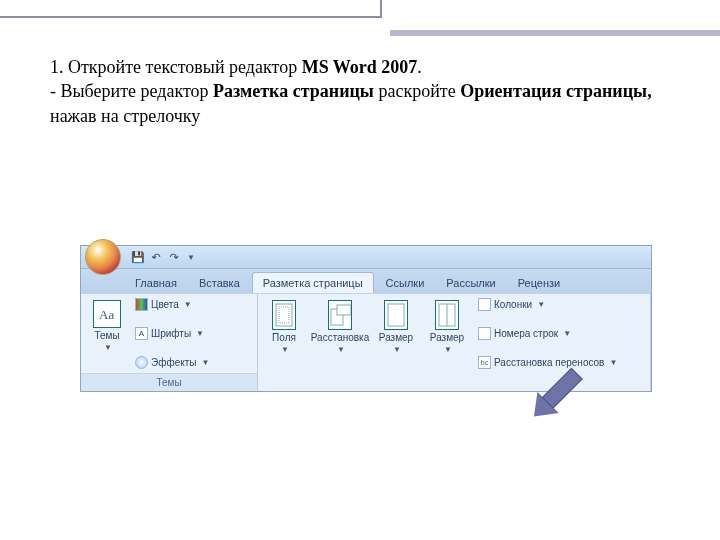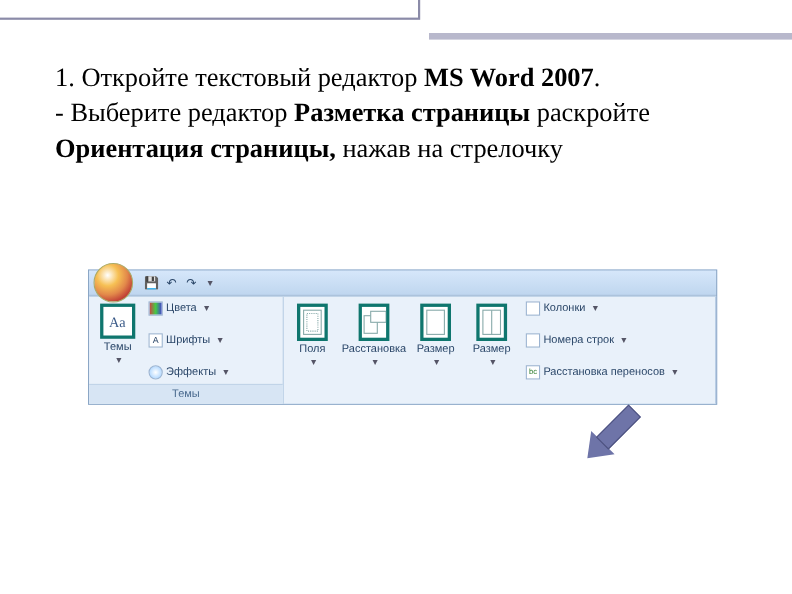--- a/index.html
+++ b/index.html
@@ -1,39 +1,39 @@
 <!DOCTYPE html>
 <html><head>
 <meta charset="utf-8">
 <style>
   body{margin:0;padding:0;width:720px;height:540px;background:#fff;font-family:Georgia,"Times New Roman",serif;color:#000;position:relative;}
   .deco-line{position:absolute;background:#8b8ba8;}
   .deco-h1{top:16px;left:0;width:380px;height:2px;}
   .deco-v1{top:0;left:380px;width:2px;height:18px;}
   .deco-h2{top:30px;left:390px;width:330px;height:6px;background:#b8b8cc;}
-  .content{position:absolute;top:55px;left:50px;right:50px;font-size:24px;line-height:1.35;}
+  .content{position:absolute;top:55px;left:50px;right:50px;font-size:18px;line-height:1.35;}
   .content p{margin:0;}
   .content .b{font-weight:bold;}
   .ribbon{position:absolute;top:245px;left:80px;width:570px;background:#c9def4;border:1px solid #8ba6c5;font-family:"Segoe UI",Tahoma,sans-serif;font-size:11px;color:#2a4668;}
   .titlebar{height:22px;background:linear-gradient(#d6e7fa,#bfd6ef);border-bottom:1px solid #9fb8d4;display:flex;align-items:center;}
   .office-btn{width:34px;height:34px;margin:2px 4px;border-radius:50%;background:radial-gradient(circle at 35% 30%,#fff,#f6c054 30%,#e2884a 55%,#b33 80%);border:1px solid #aa6;position:relative;z-index:2;}
   .qat{display:flex;gap:4px;margin-left:6px;align-items:center;}
   .qat .q{width:14px;height:14px;display:flex;align-items:center;justify-content:center;}
   .tabs{height:24px;display:flex;align-items:flex-end;background:linear-gradient(#c6dbf2,#bcd2eb);padding-left:44px;gap:2px;}
   .tab{padding:4px 10px 4px;color:#2a4668;border-top-left-radius:3px;border-top-right-radius:3px;}
   .tab.active{background:#eef4fb;border:1px solid #9fb8d4;border-bottom:none;}
   .groups{display:flex;background:#e9f1fa;border-top:1px solid #c1d4e8;}
   .group{border-right:1px solid #b9cee5;padding:4px 6px 0;display:flex;flex-direction:column;}
   .group-body{display:flex;flex:1;gap:8px;}
   .group-title{height:17px;background:#d7e5f4;margin:4px -6px 0;border-top:1px solid #c1d4e8;text-align:center;font-size:10px;color:#4a6a8e;line-height:17px;position:relative;}
   .launcher{position:absolute;right:3px;top:3px;width:10px;height:10px;border:1px solid #6c8bb0;background:#f5faff;}
   .launcher::after{content:"";position:absolute;right:1px;bottom:1px;width:0;height:0;border-left:4px solid transparent;border-top:4px solid #4a6a8e;}
   .big-btn{display:flex;flex-direction:column;align-items:center;width:40px;gap:2px;padding:2px 0;}
   .big-btn .lbl{font-size:10px;text-align:center;line-height:11px;}
-  .iconbox{width:26px;height:26px;background:#fff;border:3px solid #0f766e;display:flex;align-items:center;justify-content:center;}
+  .iconbox{width:26px;height:26px;background:#fff;border:1px solid #0f766e;display:flex;align-items:center;justify-content:center;}
   .iconbox.sheet{width:22px;height:28px;}
   .row{display:flex;flex-direction:column;gap:16px;}
   .mini{display:flex;align-items:center;gap:3px;font-size:10px;}
   .mini .sq{width:11px;height:11px;border:1px solid #9cb4d1;background:#fff;}
   .dd{font-size:8px;margin-left:2px;color:#556;}
   .arrow{position:absolute;top:380px;left:525px;display:flex;align-items:center;transform:rotate(-45deg);}
   .arrow .shaft{width:40px;height:14px;background:#6e74a8;border:1px solid #4d5280;}
   .arrow .head{width:0;height:0;border-top:15px solid transparent;border-bottom:15px solid transparent;border-right:20px solid #6e74a8;margin-right:-1px;}
   svg{display:block;}
 </style>
@@ -55,20 +55,28 @@
 
 <div class="ribbon">
   <div class="titlebar">
     <div class="office-btn"></div>
     <div class="qat">
       <span class="q">💾</span>
       <span class="q">↶</span>
       <span class="q">↷</span>
       <span class="dd">▼</span>
     </div>
+  </div>
+  <div class="tabs">
+    <div class="tab">Главная</div>
+    <div class="tab">Вставка</div>
+    <div class="tab active">Разметка страницы</div>
+    <div class="tab">Ссылки</div>
+    <div class="tab">Рассылки</div>
+    <div class="tab">Рецензи</div>
   </div>
   <div class="groups">
 
     <div class="group" style="width:164px">
       <div class="group-body">
         <div class="big-btn">
           <div class="iconbox">
             <svg width="20" height="20">
                 <text x="2" y="15" font-size="13" font-family="Georgia" fill="#3a5a88">Aa</text>
               </svg>

